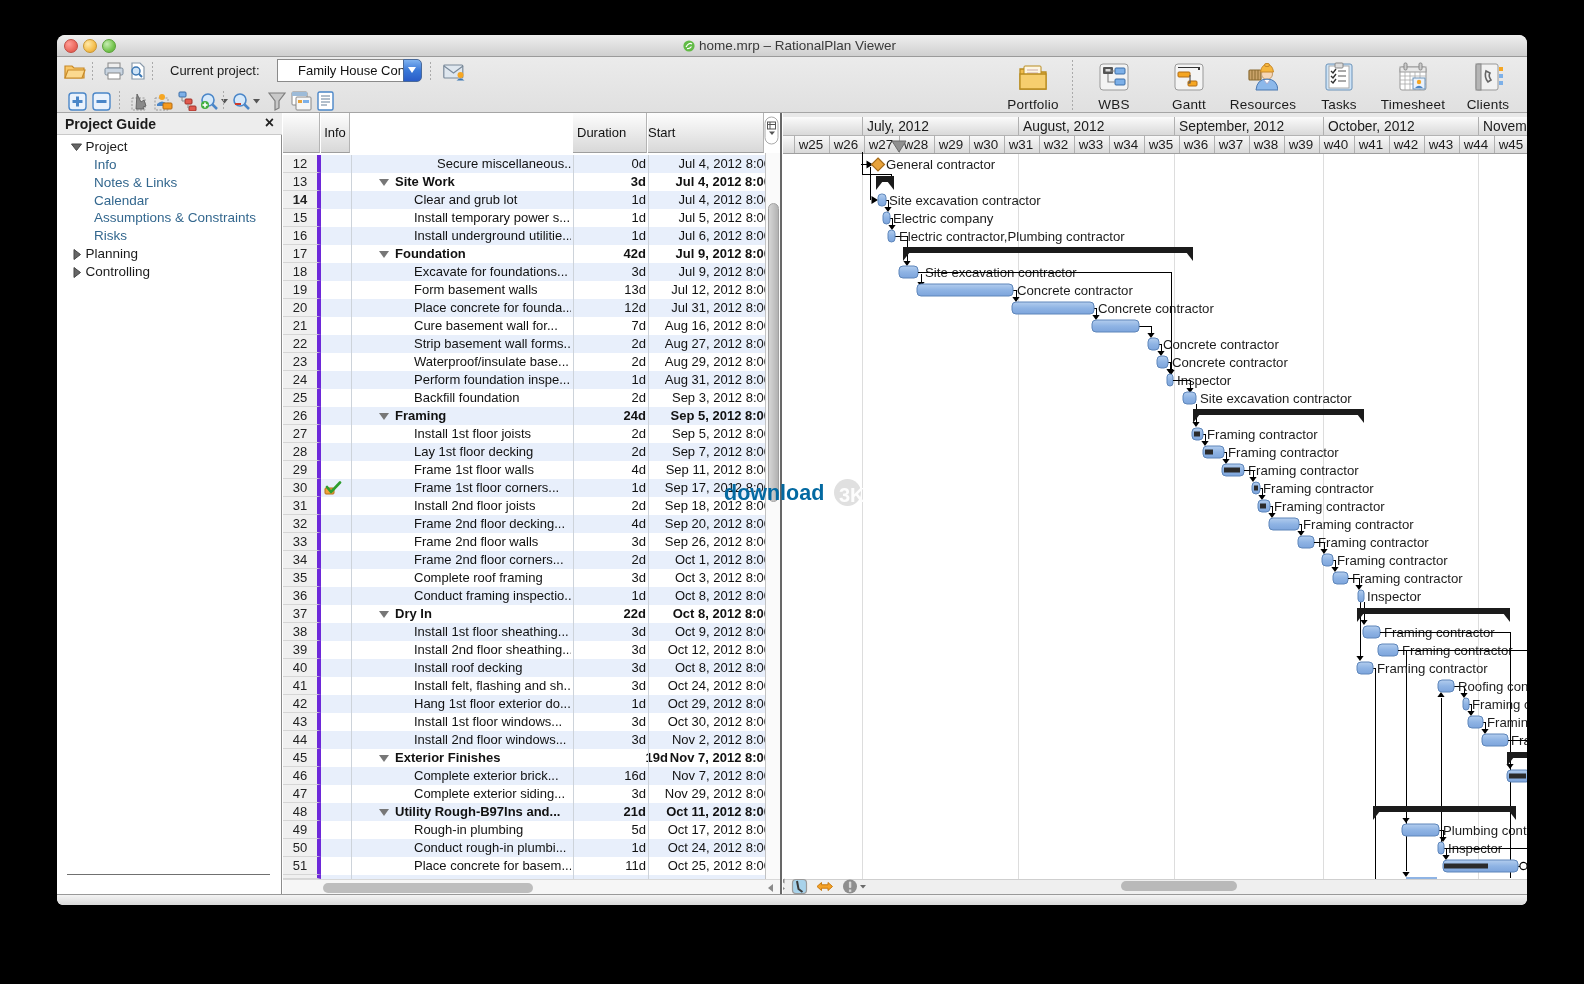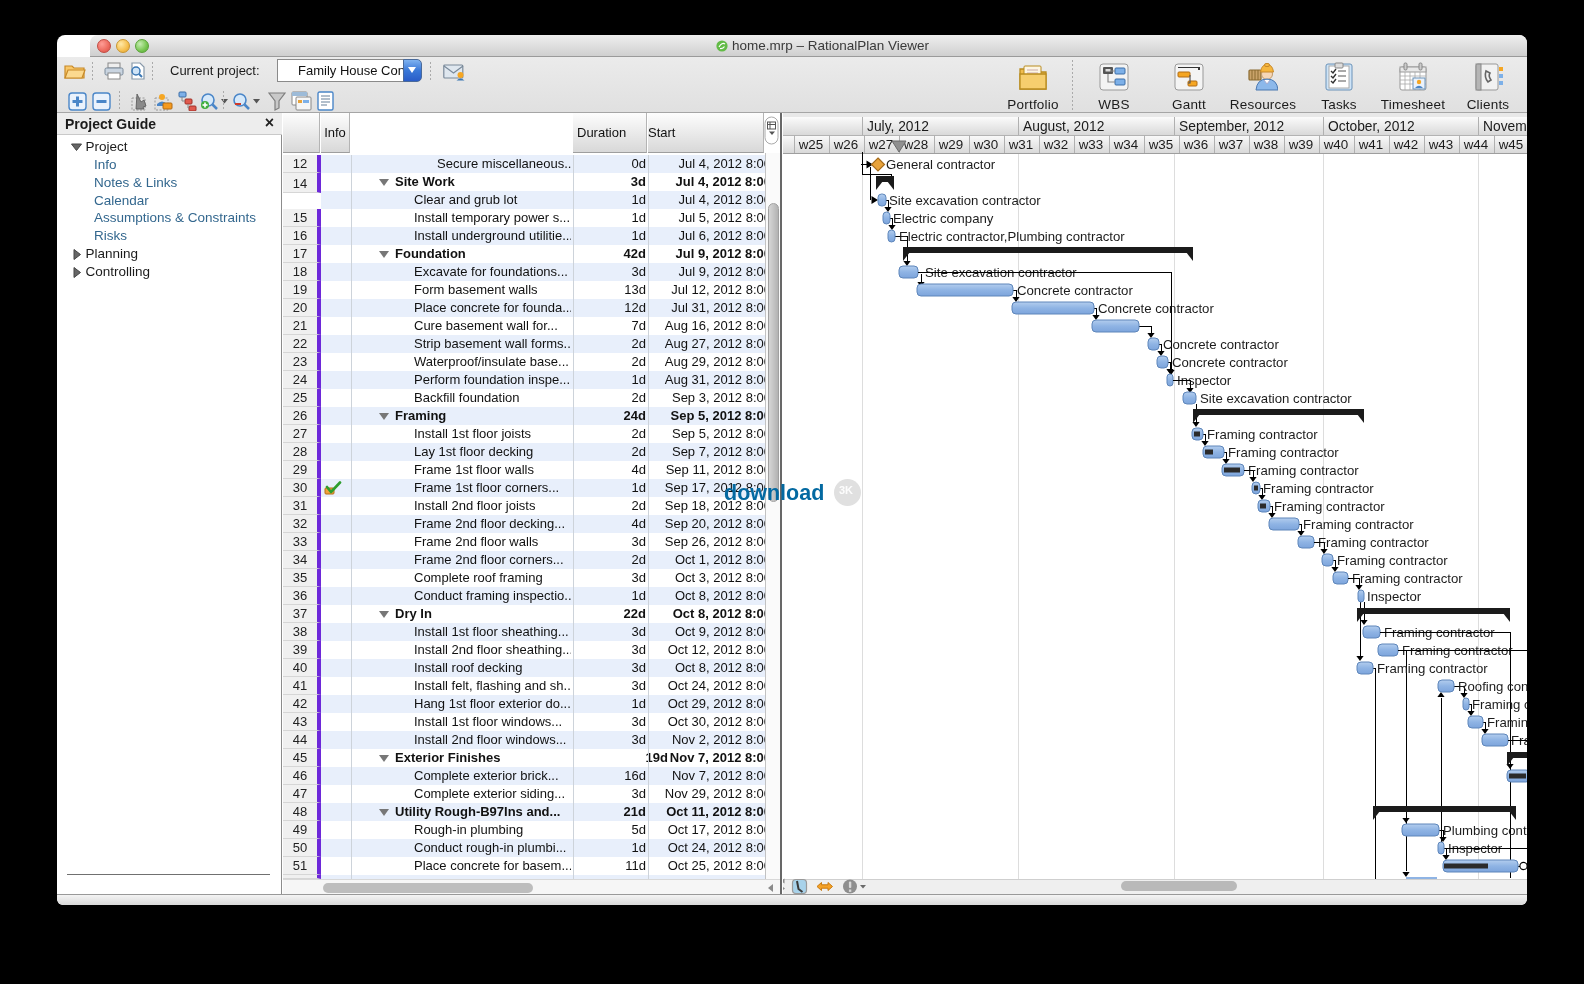--- a/index.html
+++ b/index.html
@@ -1,16 +1,16 @@
 <!DOCTYPE html>
 <html><head><meta charset="utf-8"><style>
 html,body{margin:0;padding:0;background:#000;width:1584px;height:984px;overflow:hidden;}
 *{box-sizing:border-box;font-family:"Liberation Sans",sans-serif;}
 #win{position:absolute;left:57px;top:35px;width:1470px;height:870px;border-radius:8px 8px 6px 6px;background:#fff;overflow:hidden;font-size:13px;color:#111;}
-#titlebar{position:absolute;left:0;top:0;width:1470px;height:22px;background:linear-gradient(#efefef,#cfcfcf);border-bottom:1px solid #9a9a9a;border-radius:8px 8px 0 0;margin-left:33px;}
+#titlebar{position:absolute;left:0;top:0;width:1470px;height:22px;background:linear-gradient(#efefef,#cfcfcf);border-bottom:1px solid #9a9a9a;border-radius:8px 8px 0 0;}
 .tl{position:absolute;top:4px;width:14px;height:14px;border-radius:7px;}
 #toolbar{position:absolute;left:0;top:22px;width:1470px;height:56px;background:linear-gradient(#ebebeb,#e0e0e0);border-bottom:1px solid #a5a5a5;}
 #sidebar{position:absolute;left:0;top:78px;width:225px;height:781px;background:#fff;border-right:1px solid #8c8c8c;}
 #sbhead{position:absolute;left:0;top:0;width:225px;height:22px;background:#ededed;border-bottom:1px solid #c9c9c9;font-size:14px;font-weight:bold;color:#1b1b1b;line-height:22px;padding-left:8px;}
 .hcell{position:absolute;top:78px;height:40px;line-height:40px;background:linear-gradient(#fdfdfd,#d8d8d8);border-right:1px solid #b4b4b4;border-bottom:1px solid #9e9e9e;font-size:13px;color:#111;overflow:hidden;}
 .num{position:absolute;left:226px;width:38px;height:18px;line-height:18px;background:#f0f0f0;border-right:4px solid #6d28d9;border-bottom:1px solid #d6d6d6;text-align:center;color:#222;}
 .tri{position:absolute;width:0;height:0;border-left:5.5px solid transparent;border-right:5.5px solid transparent;border-top:7px solid #777;}
 #vscroll{position:absolute;left:708px;top:118px;width:15px;height:726px;background:#fafafa;border-left:1px solid #c2c2c2;}
 #tscrollstrip{position:absolute;left:226px;top:844px;width:497px;height:15px;background:#f6f6f6;border-top:1px solid #d8d8d8;}
 #footer{position:absolute;left:0;top:859px;width:1470px;height:11px;background:linear-gradient(#f4f4f4,#d9d9d9);border-top:1px solid #999;border-radius:0 0 6px 6px;}
@@ -224,21 +224,21 @@
     </div>
 <div style="position:absolute;left:264px;top:138px;width:444px;height:18px;background:#ffffff;"></div>
 <div class="num" style="top:138px;">13</div>
 <div class="tri" style="left:322px;top:144px;"></div>
 <div style="position:absolute;left:338px;top:138px;height:18px;line-height:18px;font-weight:bold;white-space:nowrap;overflow:hidden;width:176px;">Site Work</div>
 <div style="position:absolute;left:516px;top:138px;width:73px;height:18px;line-height:18px;font-weight:bold;text-align:right;">3d</div>
 <div style="position:absolute;left:591px;top:138px;width:117px;height:18px;line-height:18px;overflow:hidden;">
       <span style="position:absolute;right:-6px;white-space:nowrap;font-weight:bold;">Jul 4, 2012 8:00</span>
     </div>
 <div style="position:absolute;left:264px;top:156px;width:444px;height:18px;background:#e8effb;"></div>
-<div class="num" style="top:140px;">14</div>
+<div class="num" style="top:156px;font-weight:bold;">14</div>
 <div style="position:absolute;left:357px;top:156px;height:18px;line-height:18px;font-weight:normal;white-space:nowrap;overflow:hidden;width:157px;">Clear and grub lot</div>
 <div style="position:absolute;left:516px;top:156px;width:73px;height:18px;line-height:18px;font-weight:normal;text-align:right;">1d</div>
 <div style="position:absolute;left:591px;top:156px;width:117px;height:18px;line-height:18px;overflow:hidden;">
       <span style="position:absolute;right:-6px;white-space:nowrap;font-weight:normal;">Jul 4, 2012 8:00</span>
     </div>
 <div style="position:absolute;left:264px;top:174px;width:444px;height:18px;background:#ffffff;"></div>
 <div class="num" style="top:174px;">15</div>
 <div style="position:absolute;left:357px;top:174px;height:18px;line-height:18px;font-weight:normal;white-space:nowrap;overflow:hidden;width:157px;">Install temporary power s...</div>
 <div style="position:absolute;left:516px;top:174px;width:73px;height:18px;line-height:18px;font-weight:normal;text-align:right;">1d</div>
 <div style="position:absolute;left:591px;top:174px;width:117px;height:18px;line-height:18px;overflow:hidden;">
@@ -818,14 +818,14 @@
       <rect x="848.9" y="881.5" width="2.4" height="6.5" rx="1" fill="#d8d8d8"></rect>
       <rect x="848.9" y="889.5" width="2.4" height="2.4" fill="#d8d8d8"></rect>
 <polygon points="860,885 866,885 863,888.5" fill="#6a6a6a"></polygon>
   </svg>
   <div style="position:absolute;left:723px;top:78px;width:2px;height:781px;background:#686868;"></div>
   <div id="footer"></div>
 </div>
 <div id="wm">
   <span style="position:absolute;left:0;top:3px;font-size:21.5px;font-weight:bold;color:#0369a1;">download</span>
   <div style="position:absolute;left:110px;top:1px;width:27px;height:27px;border-radius:14px;background:#e0e0e0;"></div>
-  <span style="position:absolute;left:115px;top:6px;font-size:11px;font-weight:bold;color:#fdfdfd;">3K</span>
+  <span style="position:absolute;left:115px;top:6px;font-size:20px;font-weight:bold;color:#fdfdfd;">3K</span>
 </div>
 
 </body></html>

